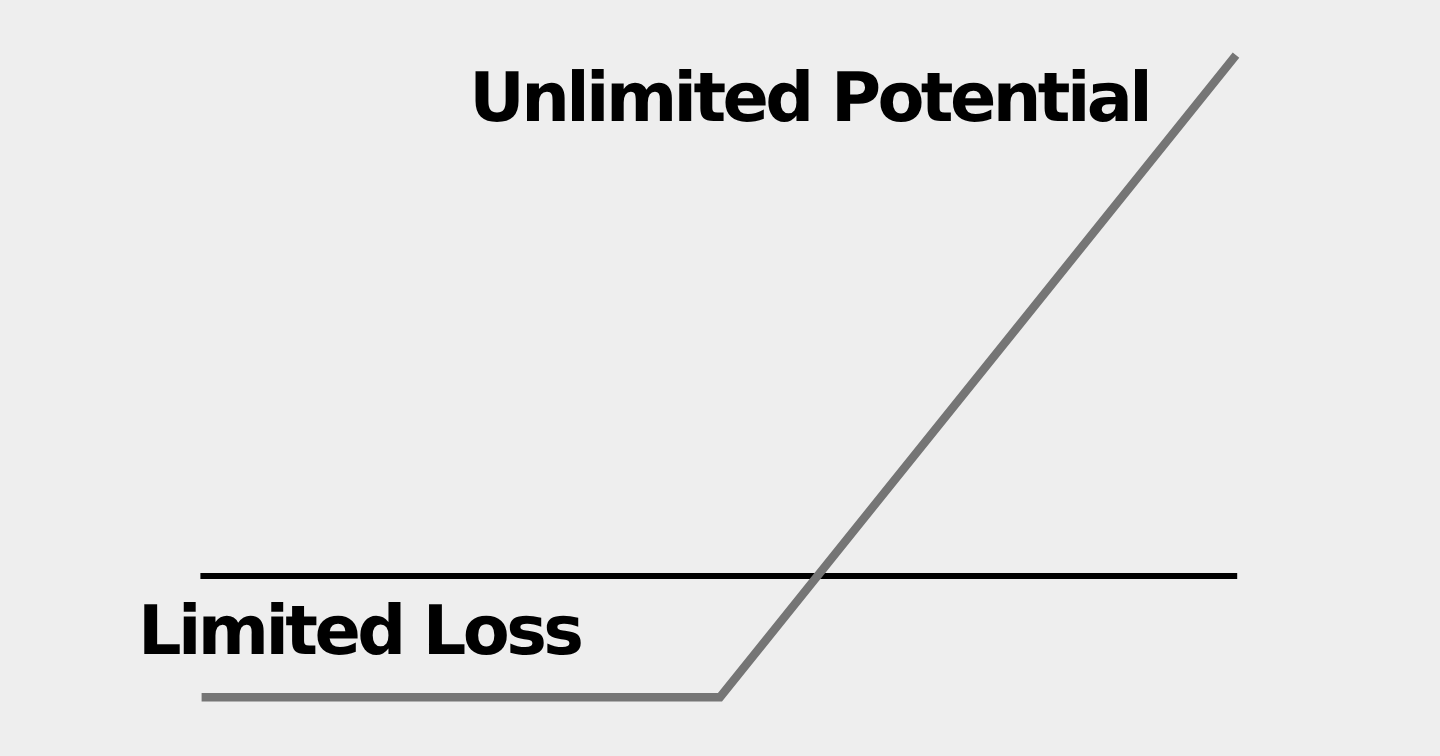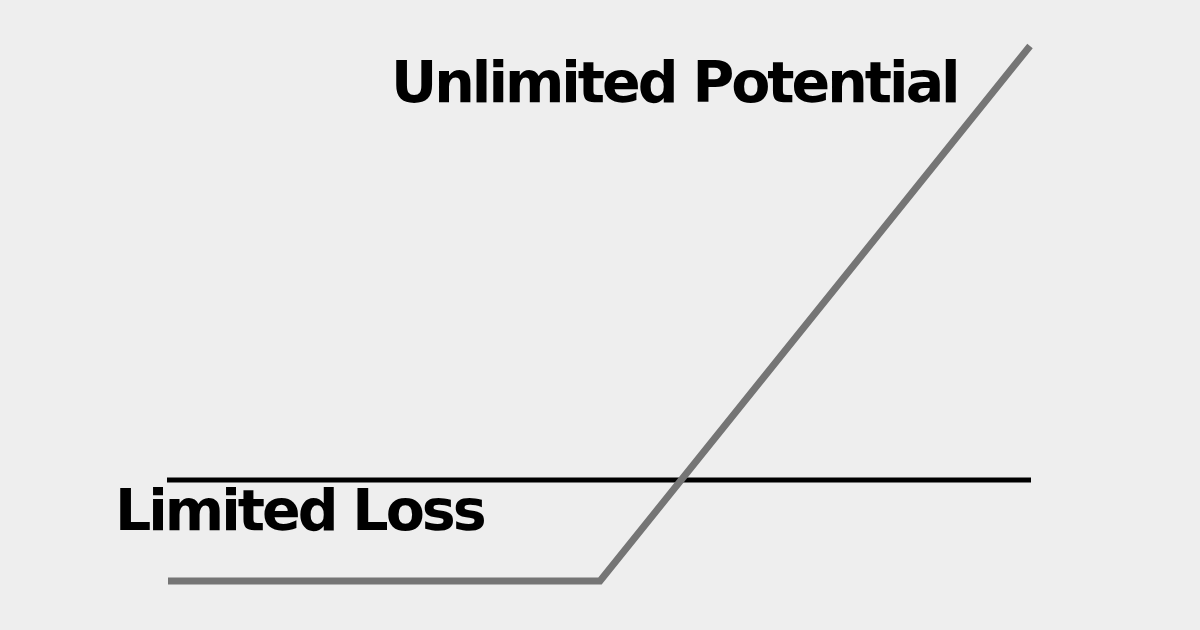--- a/index.html
+++ b/index.html
@@ -35,21 +35,21 @@
     line-height: 1;
     letter-spacing: -3px;
     white-space: nowrap;
   }
   .label-top {
     left: 391px;
     top: 54px;
   }
   .label-bottom {
     left: 115px;
-    top: 482px;
+    top: 498px;
   }
 </style>
 </head>
 <body>
 
 <div class="stage">
   <svg viewBox="0 0 1200 630" aria-hidden="true">
     <line stroke-linecap="butt" x1="167" y1="480" x2="1031" y2="480" stroke="#000000" stroke-width="5"></line>
     <polyline fill="none" stroke-linecap="butt" stroke-linejoin="miter" points="168,581 600,581 1030,46" stroke="#757575" stroke-width="7"></polyline>
   </svg>

